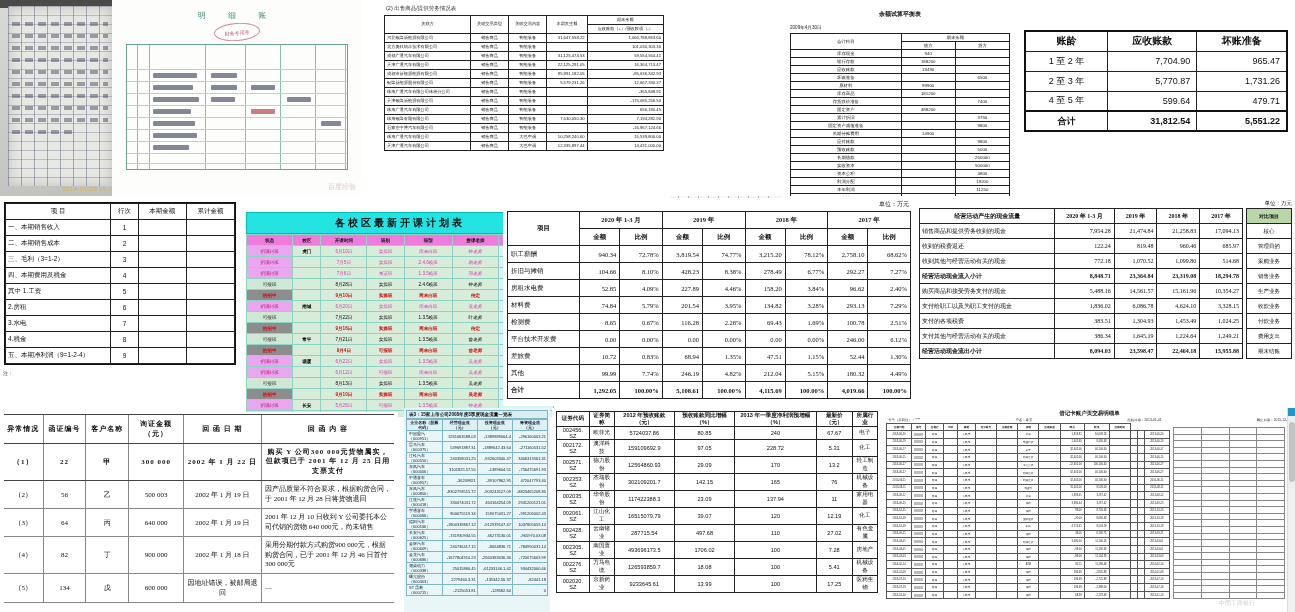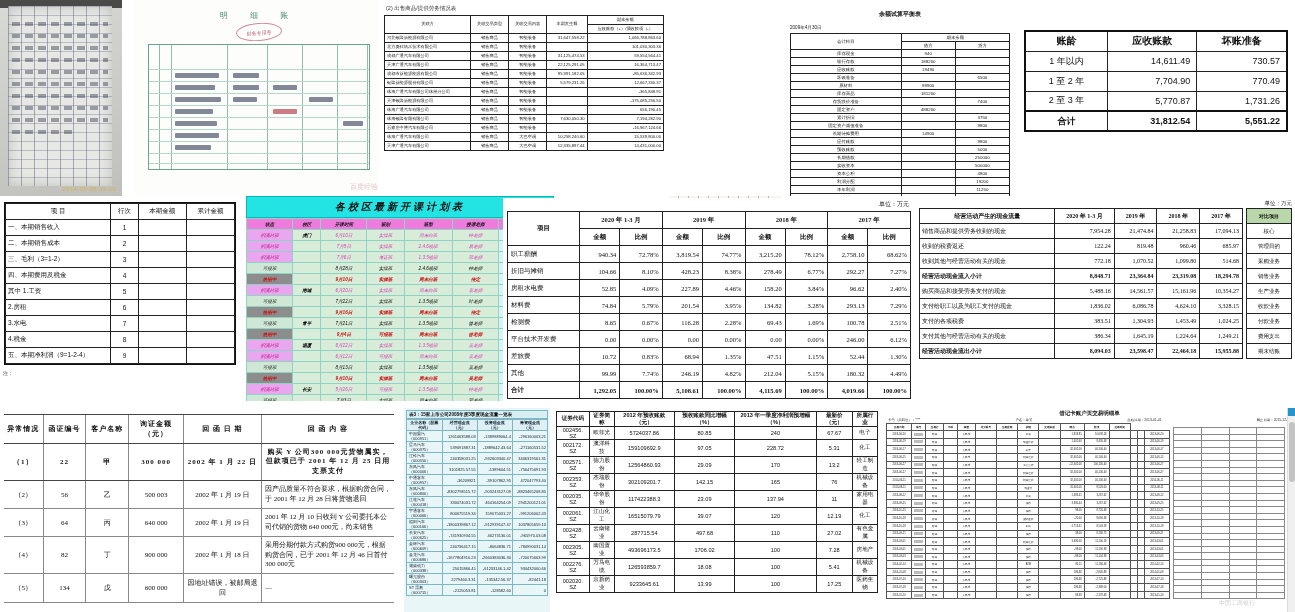--- a/index.html
+++ b/index.html
@@ -202,21 +202,21 @@
       <div class="scrawl" style="top:64px"></div>
         <div class="scrawl" style="top:76px"></div>
       <div class="scrawl" style="top:88px"></div>
         <div class="scrawl" style="top:100px"></div>
       <div class="scrawl" style="top:112px"></div>
         <div class="scrawl" style="top:124px;width:60%"></div>
     </div>
     <div class="stamp">2014-05-05 09:35</div>
   </div>
 
-  <div class="tile greenledger" style="left:134px;top:0;width:250px;height:196px;">
+  <div class="tile greenledger" style="left:112px;top:0;width:250px;height:196px;">
     <div class="gtitle">明 细 账</div>
     <div class="seal">财务专用章</div>
     <div class="gbox">
       <div class="gcol" style="left:10px"></div>
         <div class="gcol" style="left:22px"></div>
       <div class="gcol" style="left:78px"></div>
         <div class="gcol" style="left:118px"></div>
       <div class="gcol" style="left:153px"></div>
         <div class="gcol" style="left:188px"></div>
       <div class="gcol" style="left:218px"></div>
@@ -508,33 +508,33 @@
     <table class="t">
       <thead>
         <tr>
           <td class="h">账龄</td>
           <td class="h">应收账款</td>
           <td class="h">坏账准备</td>
         </tr>
       </thead>
       <tbody id="aging-body">
           <tr>
-            <td class="l">1 年以内</td>
-            <td class="n">14,611.49</td>
-            <td class="n">730.57</td>
-          </tr>
-          <tr>
             <td class="l">1 至 2 年</td>
             <td class="n">7,704.90</td>
-            <td class="n">770.49</td>
+            <td class="n">965.47</td>
           </tr>
           <tr>
             <td class="l">2 至 3 年</td>
             <td class="n">5,770.87</td>
             <td class="n">1,731.26</td>
+          </tr>
+          <tr>
+            <td class="l">4 至 5 年</td>
+            <td class="n">599.64</td>
+            <td class="n">479.71</td>
           </tr>
           <tr class="total">
             <td class="l">合计</td>
             <td class="n">31,812.54</td>
             <td class="n">5,551.22</td>
           </tr>
         </tbody>
     </table>
   </div>
 
@@ -603,21 +603,21 @@
               <td class="c">9</td>
               <td></td>
               <td></td>
             </tr>
           </tbody>
       </table>
     </div>
     <div class="note">注：</div>
   </div>
 
-  <div class="tile course" style="left:246px;top:196px;width:308px;height:205px;font-style:italic;">
+  <div class="tile course" style="left:246px;top:212px;width:308px;height:205px;">
     <div class="ctitle">各校区最新开课计划表</div>
     <table class="t">
       <thead id="course-head">
           <tr>
             <td>状态</td>
             <td>校区</td>
             <td>开课时间</td>
             <td>班别</td>
             <td>班型</td>
             <td>授课老师</td>

